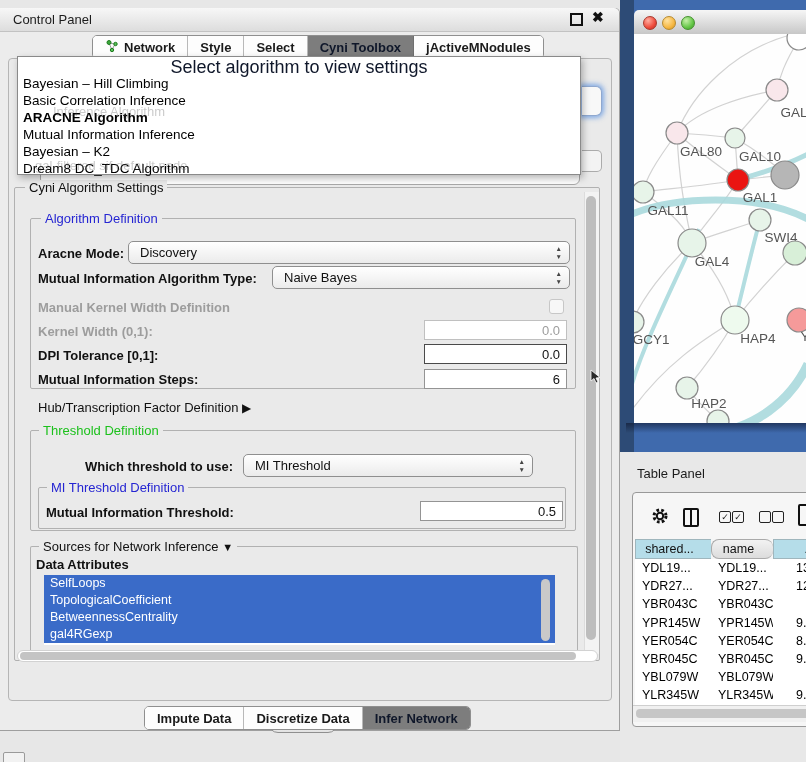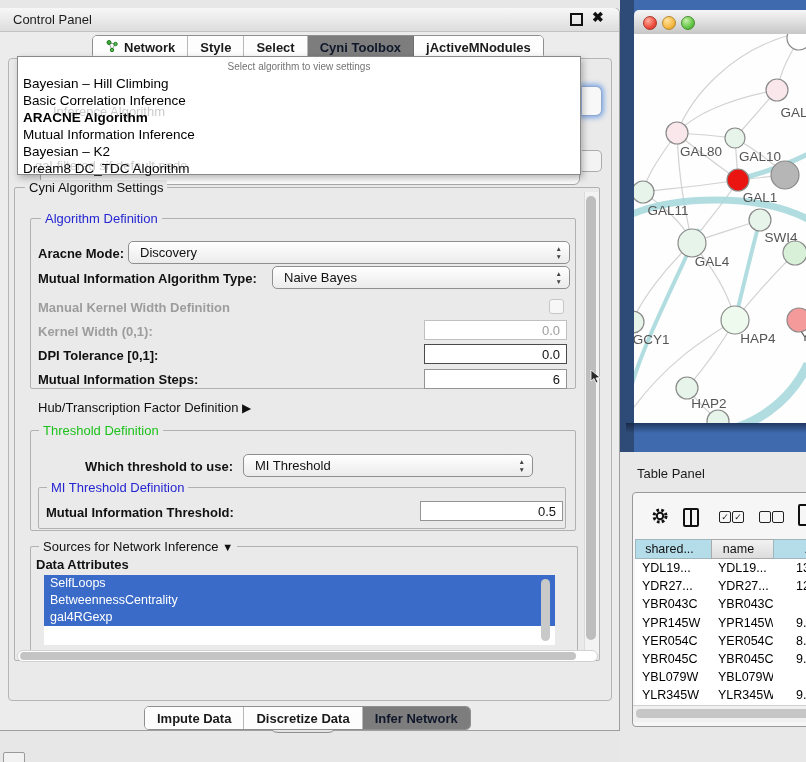--- a/index.html
+++ b/index.html
@@ -33,21 +33,21 @@
   .combo-sliver{left:40px;top:168px;width:540px;height:17px;background:#fcfcfc;
                 border:1px solid #a8a8a8;border-radius:0 0 6px 6px;box-sizing:border-box;}
   .frag-focus{left:582px;top:86px;width:19px;height:28px;background:#f8f8f8;border:1px solid #8fa8cf;
               border-left:none;border-radius:0 6px 6px 0;box-shadow:0 0 5px 2px rgba(96,150,225,.75);}
   .frag-combo{left:582px;top:150px;width:19px;height:20px;background:#f3f3f3;border:1px solid #ababab;
               border-left:none;border-radius:0 5px 5px 0;}
 
   
   .popup{left:17px;top:56px;width:564px;height:119px;background:#fff;border:1px solid #8a8a8a;
          box-shadow:2px 3px 7px rgba(0,0,0,.28);z-index:30;box-sizing:border-box;}
-  .popup-placeholder{text-align:center;color:#737373;font-size:10px;height:16px;line-height:16px;margin-top:2px;}
+  .popup-placeholder{text-align:center;color:#0f172a;font-size:18px;height:16px;line-height:16px;margin-top:2px;}
   .popup-item{height:17px;line-height:17px;padding-left:5px;font-size:13.5px;color:#000;}
   .popup-item.selected{font-weight:bold;}
   .ghost{position:absolute;font-size:13px;color:rgba(80,80,80,.30);z-index:1;white-space:nowrap;}
 
   
   .grp{position:absolute;border:1px solid #b1b1b1;border-radius:2px;box-sizing:border-box;}
   .grp-title{position:absolute;top:-8px;background:#eaeaea;padding:0 4px;font-size:13px;white-space:nowrap;}
   .t-blue{color:#2525d2;}
   .t-green{color:#1cc11c;}
 
@@ -104,21 +104,21 @@
   .tp-split{left:50px;top:15px;width:12px;height:15px;border:2px solid #111;border-radius:2px;}
   .tp-split::after{content:"";position:absolute;left:4.5px;top:0;width:2px;height:15px;background:#111;}
   .cb{position:absolute;width:10px;height:10px;border:1.5px solid #222;border-radius:2px;font-size:9px;
       line-height:10px;text-align:center;color:#222;}
   .tp-file{left:165px;top:11px;width:14px;height:18px;border:2px solid #111;border-radius:2px;}
 
   .tp-header{position:absolute;left:2px;top:46px;height:20px;display:flex;}
   .tp-hcell{height:20px;border:1px solid #9fb6bd;border-right:none;font-size:12.5px;line-height:19px;
             text-align:center;padding-right:8px;box-sizing:border-box;color:#111;}
   .hc-blue{background:#b5dde9;}
-  .hc-gray{background:linear-gradient(#f2f2f2,#dcdcdc);border-color:#aaa;}
+  .hc-gray{background:linear-gradient(#f2f2f2,#dcdcdc);border-color:#aaa;border-radius:8px;}
   .tp-rows{position:absolute;left:2px;top:66px;width:260px;height:146px;overflow:hidden;background:#fff;}
   .tp-row{display:flex;height:18.2px;font-size:12.5px;line-height:18px;color:#000;background:#fff;}
   .tp-cell{overflow:hidden;white-space:nowrap;box-sizing:border-box;}
   .tp-hscroll{position:absolute;left:0px;top:212px;width:200px;height:16px;background:#f0f0f0;border-top:1px solid #cfcfcf;}
   .tp-hthumb{position:absolute;left:3px;top:3px;width:190px;height:9px;background:#c6c6c6;border-radius:4px;}
 
   .cursor{left:590px;top:369px;z-index:60;}
 </style>
 </head>
 <body>
@@ -223,20 +223,21 @@
 
   <div class="grp" style="left:30px;top:546px;width:548px;height:115px;border-bottom:none;">
     <span class="grp-title" style="left:8px;">
       <span>Sources for Network Inference</span>
       <span style="font-size:11px;"> ▼</span>
     </span>
   </div>
   <span class="lbl" style="left:36px;top:557px;">Data Attributes</span>
   <div class="abs attrlist" id="attr-list">
       <div class="attr-item">SelfLoops</div>
+      <div class="attr-item">TopologicalCoefficient</div>
       <div class="attr-item">BetweennessCentrality</div>
       <div class="attr-item">gal4RGexp</div>
     </div>
   <div class="abs attr-vthumb"></div>
   <div class="abs hscroll-track"></div>
   <div class="abs hscroll-thumb"></div>
 
   <div class="abs apply-btn">Apply</div>
 
   <div class="abs tabbar bottom-tabs" id="bottom-tabs">

